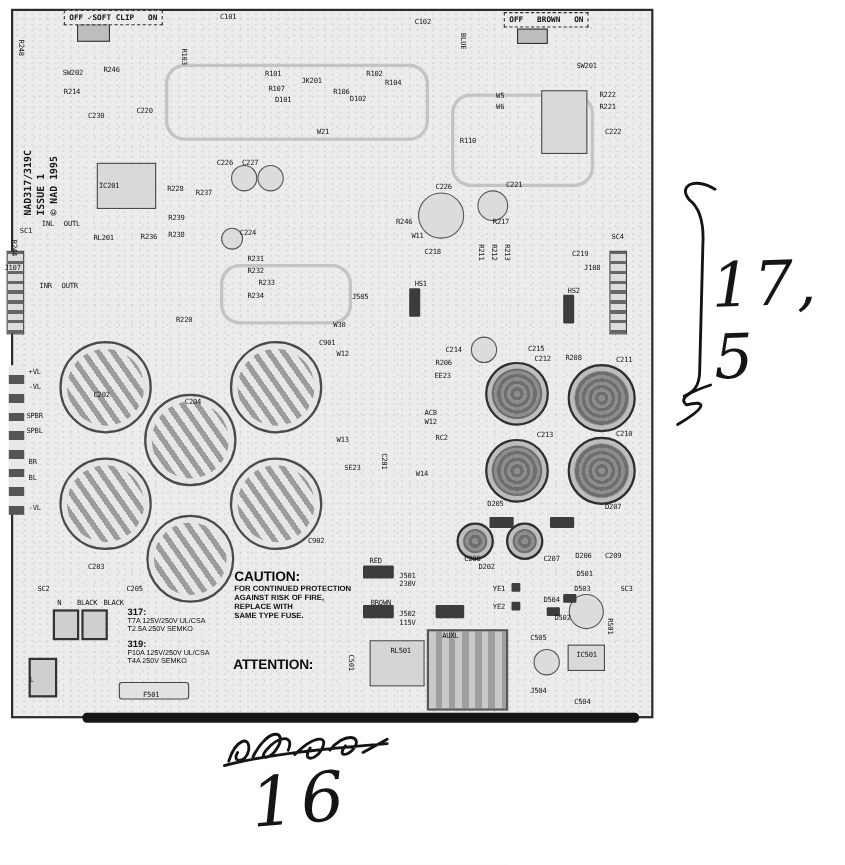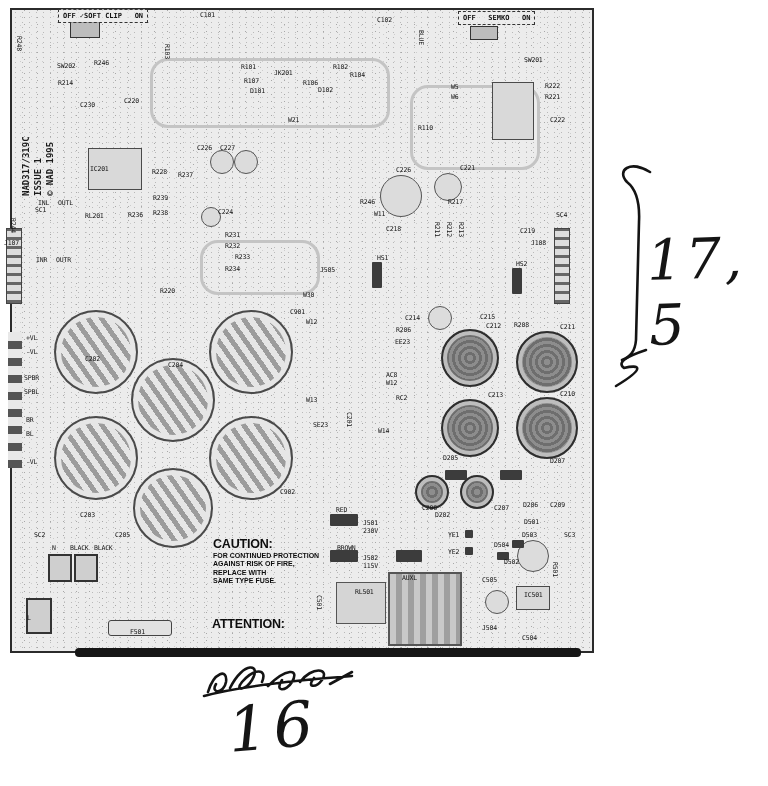--- a/index.html
+++ b/index.html
@@ -36,21 +36,21 @@
   
   .lbl{position:absolute;font:6.5px "DejaVu Sans Mono",monospace;color:#141414;
        letter-spacing:-0.2px;white-space:nowrap;line-height:1;}
   .lbl.vert{transform:rotate(90deg);transform-origin:0 0;}
   
   .swbox{position:absolute;font:bold 7px "DejaVu Sans Mono",monospace;color:#111;
          border:1px dashed #333;padding:2px 4px;white-space:pre;background:rgba(236,236,236,.6);}
   .side-title{position:absolute;left:20px;top:196px;transform:rotate(-90deg);
               transform-origin:0 0;font:bold 9px "DejaVu Sans Mono",monospace;
               white-space:pre-line;line-height:1.35;color:#1a1a1a;width:112px;}
-  .tblock{position:absolute;color:#0d0d0d;margin-top:20px;}
+  .tblock{position:absolute;color:#0d0d0d;}
   .tblock .title{font:bold 12.5px "Liberation Sans",sans-serif;letter-spacing:-0.2px;}
   .tblock .body{font:bold 7px "Liberation Sans",sans-serif;line-height:1.2;white-space:pre-line;margin-top:1px;}
   .fusespec{position:absolute;color:#0d0d0d;}
   .fusespec .fl{font:bold 8.5px "Liberation Sans",sans-serif;margin-top:3px;}
   .fusespec .fb{font:6.5px "Liberation Sans",sans-serif;line-height:1.25;white-space:pre-line;}
   .shadow-bar{position:absolute;left:75px;top:648px;width:506px;height:9px;background:#161616;border-radius:4px;}
   
   .hand{position:absolute;font-family:"DejaVu Serif",serif;font-style:italic;color:#151515;}
   .hand.right{left:648px;top:226px;font-size:56px;letter-spacing:3px;transform:rotate(-2deg);}
   .hand.bottom{left:228px;top:690px;font-size:62px;letter-spacing:6px;transform:rotate(-5deg);}
@@ -109,21 +109,21 @@
       <div class="shape r-xfmr" style="left: 388px; top: 572px; width: 74px; height: 74px;"></div>
       <div class="shape r-relay" style="left: 336px; top: 582px; width: 50px; height: 42px;"></div>
       <div class="shape r-fuse" style="left: 108px; top: 620px; width: 64px; height: 16px;"></div>
       <div class="shape r-term" style="left: 48px; top: 554px; width: 24px; height: 28px;"></div>
       <div class="shape r-term" style="left: 74px; top: 554px; width: 24px; height: 28px;"></div>
       <div class="shape r-term" style="left: 26px; top: 598px; width: 26px; height: 36px;"></div>
       <div class="shape r-ic" style="left: 516px; top: 586px; width: 34px; height: 24px;"></div>
     </div>
 
   <div class="swbox" style="left:58px;top:9px;">OFF ✓SOFT CLIP   ON</div>
-  <div class="swbox" style="left:458px;top:11px;">OFF   SEMKO   ON</div>
+  <div class="swbox" style="left:458px;top:11px;">OFF   BROWN   ON</div>
 
   <div class="side-title">NAD317/319C
 ISSUE 1
 © NAD 1995</div>
 
   <div id="labels">
       <div class="lbl" style="left: 200px; top: 12px;">C101</div>
       <div class="lbl" style="left: 377px; top: 17px;">C102</div>
       <div class="lbl vert" style="left: 22px; top: 36px;">R248</div>
       <div class="lbl" style="left: 57px; top: 63px;">SW202</div>
@@ -172,21 +172,21 @@
       <div class="lbl" style="left: 85px; top: 213px;">RL201</div>
       <div class="lbl" style="left: 128px; top: 212px;">R236</div>
       <div class="lbl" style="left: 153px; top: 195px;">R239</div>
       <div class="lbl" style="left: 153px; top: 210px;">R238</div>
       <div class="lbl" style="left: 218px; top: 209px;">C224</div>
       <div class="lbl" style="left: 225px; top: 232px;">R231</div>
       <div class="lbl" style="left: 225px; top: 243px;">R232</div>
       <div class="lbl" style="left: 235px; top: 254px;">R233</div>
       <div class="lbl" style="left: 225px; top: 266px;">R234</div>
       <div class="lbl" style="left: 160px; top: 288px;">R220</div>
-      <div class="lbl" style="left: 18px; top: 207px; margin-left: 17px;">SC1</div>
+      <div class="lbl" style="left: 18px; top: 207px;">SC1</div>
       <div class="lbl" style="left: 4px; top: 240px;">J107</div>
       <div class="lbl" style="left: 556px; top: 212px;">SC4</div>
       <div class="lbl" style="left: 531px; top: 240px;">J108</div>
       <div class="lbl" style="left: 36px; top: 257px;">INR</div>
       <div class="lbl" style="left: 56px; top: 257px;">OUTR</div>
       <div class="lbl" style="left: 320px; top: 267px;">J505</div>
       <div class="lbl" style="left: 303px; top: 292px;">W30</div>
       <div class="lbl" style="left: 85px; top: 312px; margin-top: 44px;">C202</div>
       <div class="lbl" style="left: 290px; top: 309px;">C901</div>
       <div class="lbl" style="left: 306px; top: 319px;">W12</div>
@@ -254,20 +254,28 @@
     </div>
 
   <div class="tblock" style="left:213px;top:517px;width:110px;">
     <div class="title">CAUTION:</div>
     <div class="body">FOR CONTINUED PROTECTION
 AGAINST RISK OF FIRE,
 REPLACE WITH
 SAME TYPE FUSE.</div>
   </div>
 
+  <div class="fusespec" style="left:116px;top:548px;width:100px;">
+    <div class="fl">317:</div>
+    <div class="fb">T7A 125V/250V UL/CSA
+T2.5A 250V SEMKO</div>
+    <div class="fl">319:</div>
+    <div class="fb">F10A 125V/250V UL/CSA
+T4A 250V SEMKO</div>
+  </div>
 
   <div class="tblock" style="left:212px;top:597px;width:150px;">
     <div class="title">ATTENTION:</div>
   </div>
 
   <div class="shadow-bar"></div>
 
   <svg id="ink" width="768" height="786">
     <path d="M650,172 C630,160 616,170 627,182 C636,189 640,202 639,222 L636,340 C635,352 630,357 622,360"></path>
     <path d="M646,350 C628,356 616,362 624,368 C640,364 646,368 616,386"></path>

